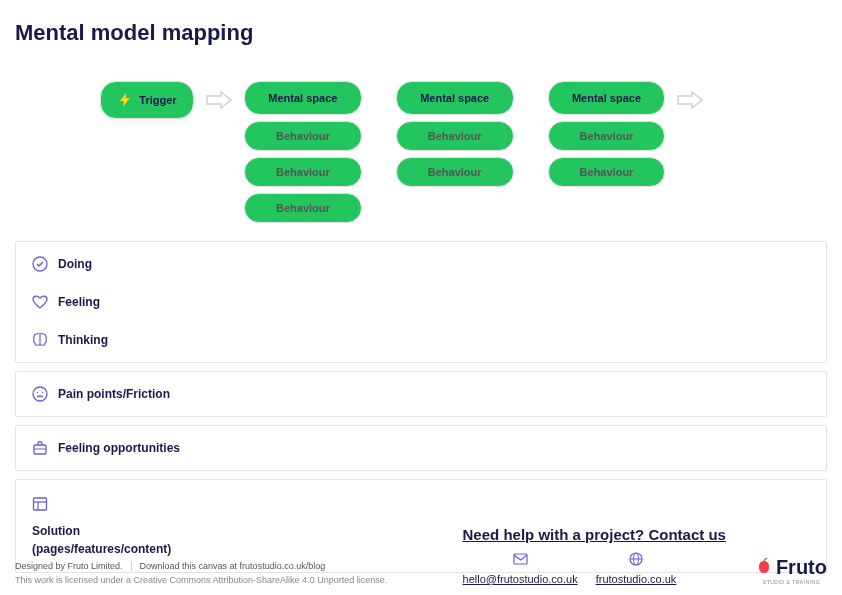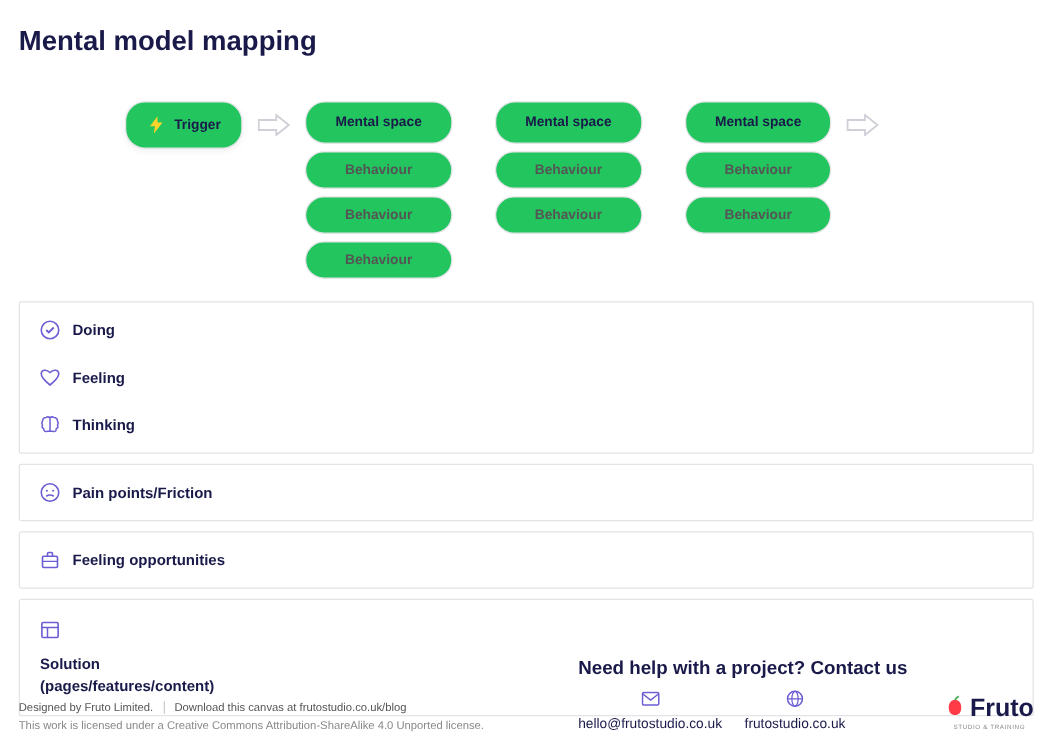--- a/index.html
+++ b/index.html
@@ -95,20 +95,21 @@
     font-size: 9px;
     color: #888;
   }
   .footer-left .line1 {
     display:flex; align-items:center; gap:8px; margin-bottom:4px;
     color:#555;
   }
   .footer-left .divider { width:1px; height:10px; background:#ccc; }
   .footer-right {
     text-align: left;
+    text-decoration: underline;
   }
   .footer-right .help {
     font-size: 15px;
     font-weight: 700;
     color: #1a1a4a;
     margin-bottom: 8px;
   }
   .contacts {
     display:flex; gap:18px; align-items:center; justify-content:flex-start;
   }

